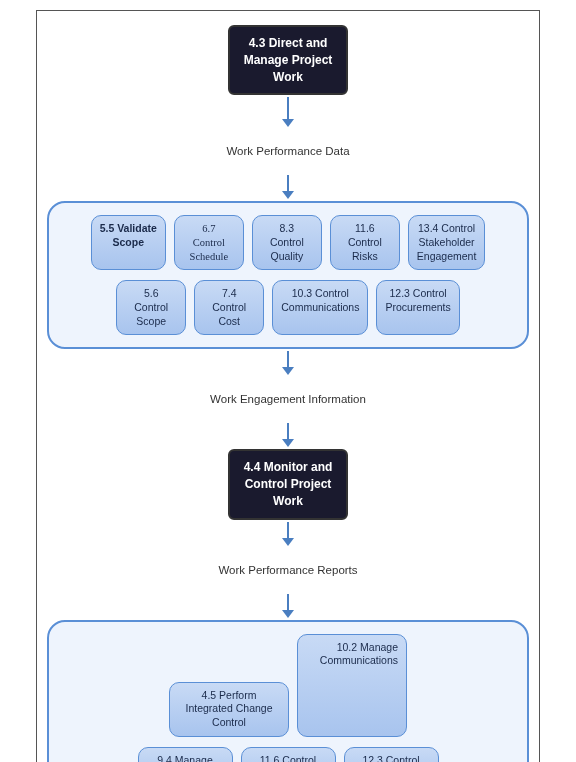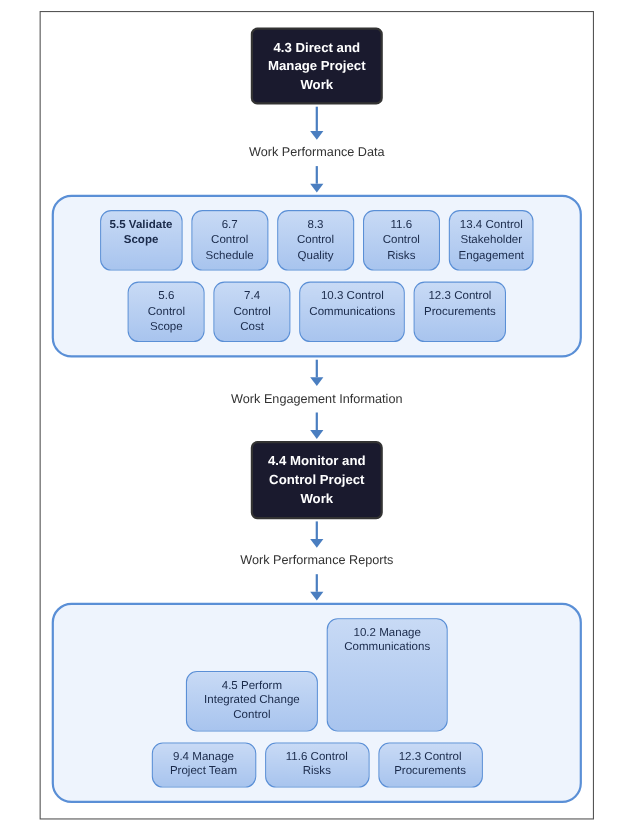--- a/index.html
+++ b/index.html
@@ -68,21 +68,21 @@
       height: 0;
       border-left: 6px solid transparent;
       border-right: 6px solid transparent;
       border-top: 8px solid #4a7ec0;
     }
 
     
     .flow-label {
       font-size: 11.5px;
       color: #333;
-      margin: 4px 0;
+      margin: 16px 0;
       text-align: center;
     }
 
     
     .group-container {
       border: 2px solid #5a8fd6;
       border-radius: 18px;
       background: #eef4fd;
       padding: 12px 14px;
       width: 100%;
@@ -126,21 +126,21 @@
   <div class="arrow">
     <div class="arrow-line" style="height:16px;"></div>
     <div class="arrow-head"></div>
   </div>
 
   <div class="group-container">
 
     <div class="boxes-row">
       <div class="blue-box" style="white-space: pre-line; font-weight: bold;">5.5 Validate
 Scope</div>
-      <div class="blue-box" style="white-space: pre-line;">6.7
+      <div class="blue-box" style="white-space: pre-line; font-family: Liberation Serif, serif;">6.7
 Control
 Schedule</div>
       <div class="blue-box" style="white-space: pre-line;">8.3
 Control
 Quality</div>
       <div class="blue-box" style="white-space: pre-line;">11.6
 Control
 Risks</div>
       <div class="blue-box" style="white-space: pre-line;">13.4 Control
 Stakeholder
@@ -188,21 +188,21 @@
     <div class="arrow-line" style="height:16px;"></div>
     <div class="arrow-head"></div>
   </div>
 
   <div class="group-container">
 
     <div class="boxes-row">
       <div class="blue-box" style="white-space: pre-line; min-width:120px;margin-top:48px;">4.5 Perform
 Integrated Change
 Control</div>
-      <div class="blue-box" style="white-space: pre-line; min-width:110px;">10.2 Manage
+      <div class="blue-box" style="white-space: pre-line; min-width:110px;text-align:right;">10.2 Manage
 Communications</div>
     </div>
 
     <div class="boxes-row">
       <div class="blue-box" style="white-space: pre-line; min-width:95px;">9.4 Manage
 Project Team</div>
       <div class="blue-box" style="white-space: pre-line; min-width:95px;">11.6 Control
 Risks</div>
       <div class="blue-box" style="white-space: pre-line; min-width:95px;">12.3 Control
 Procurements</div>

